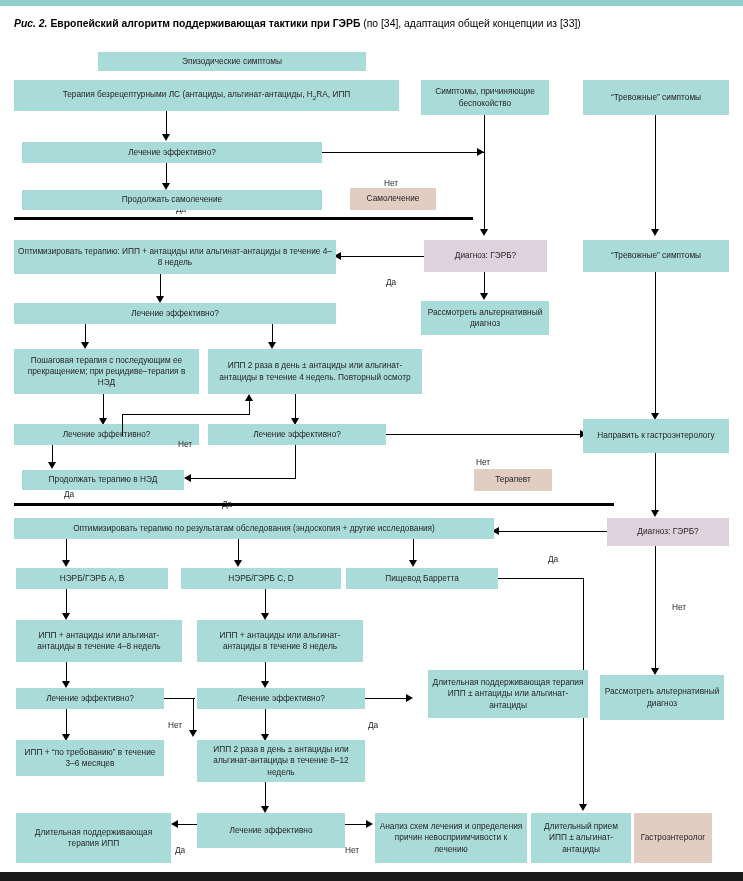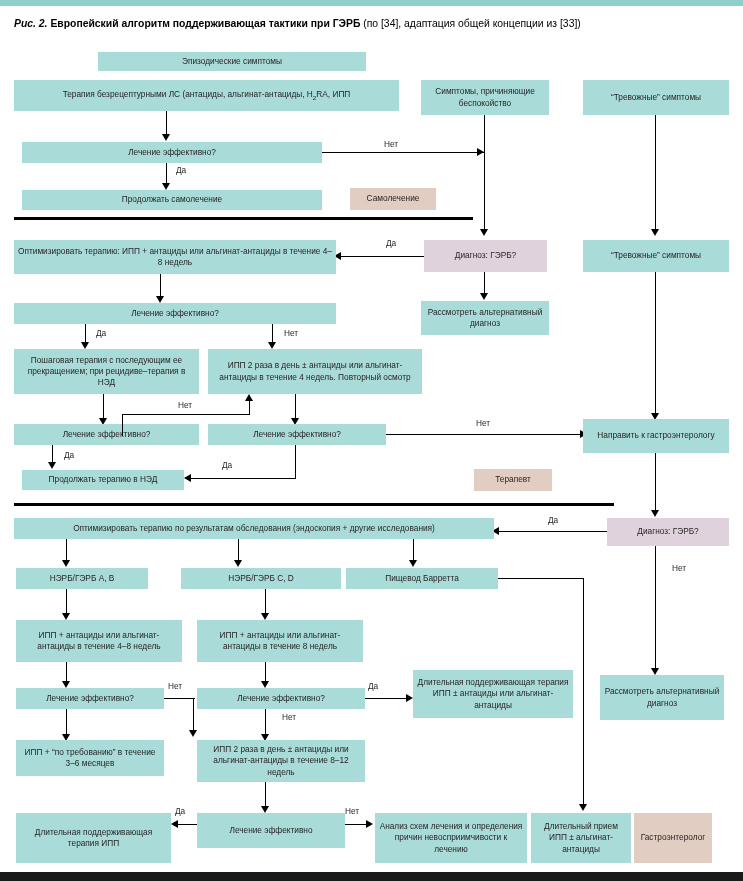--- a/index.html
+++ b/index.html
@@ -82,20 +82,21 @@
     border-bottom: 4.5px solid transparent;
     border-left: 7px solid #000;
   }
 
   .elabel {
     position: absolute;
     font-size: 8.3px;
     line-height: 10px;
     color: #231f20;
     white-space: nowrap;
+    margin-top: 39px;
   }
 
   .rule {
     position: absolute;
     background: #000;
     height: 2.6px;
   }
   .bottomrule {
     position: absolute;
     left: 0;
@@ -239,21 +240,21 @@
 
   <div class="box" style="left:14px; top:518px; width:480px; height:21px;">Оптимизировать терапию по результатам обследования (эндоскопия + другие исследования)</div>
 
   <div class="vline" style="left:66px; top:539px; height:23px;"></div>
   <div class="arrow-d" style="left:62px; top:560px;"></div>
   <div class="vline" style="left:238px; top:539px; height:23px;"></div>
   <div class="arrow-d" style="left:234px; top:560px;"></div>
   <div class="vline" style="left:413px; top:539px; height:23px;"></div>
   <div class="arrow-d" style="left:409px; top:560px;"></div>
 
-  <div class="box" style="left:16px; top:568px; width:132px; height:21px;">НЭРБ/ГЭРБ A, B</div>
+  <div class="box" style="left:16px; top:568px; width:152px; height:21px;">НЭРБ/ГЭРБ A, B</div>
   <div class="box" style="left:181px; top:568px; width:160px; height:21px;">НЭРБ/ГЭРБ C, D</div>
   <div class="box" style="left:346px; top:568px; width:152px; height:21px;">Пищевод Барретта</div>
 
   <div class="hline" style="left:498px; top:578px; width:86px;"></div>
   <div class="vline" style="left:583px; top:578px; height:228px;"></div>
   <div class="arrow-d" style="left:579px; top:804px;"></div>
 
   <div class="vline" style="left:66px; top:589px; height:26px;"></div>
   <div class="arrow-d" style="left:62px; top:613px;"></div>
   <div class="vline" style="left:265px; top:589px; height:26px;"></div>
@@ -277,21 +278,21 @@
 
   <div class="vline" style="left:66px; top:709px; height:27px;"></div>
   <div class="arrow-d" style="left:62px; top:734px;"></div>
 
   <div class="box" style="left:16px; top:740px; width:148px; height:36px;">ИПП + “по требованию” в течение 3–6 месяцев</div>
 
   <div class="hline" style="left:365px; top:698px; width:46px;"></div>
   <div class="elabel" style="left:368px; top:681px;">Да</div>
   <div class="arrow-r" style="left:406px; top:694px;"></div>
 
-  <div class="box" style="left:413px; top:670px; width:160px; height:48px;">Длительная поддерживающая терапия ИПП ± антациды или альгинат-антациды</div>
+  <div class="box" style="left:428px; top:670px; width:160px; height:48px;">Длительная поддерживающая терапия ИПП ± антациды или альгинат-антациды</div>
 
   <div class="vline" style="left:265px; top:709px; height:27px;"></div>
   <div class="arrow-d" style="left:261px; top:734px;"></div>
   <div class="elabel" style="left:282px; top:712px;">Нет</div>
 
   <div class="box" style="left:197px; top:740px; width:168px; height:42px;">ИПП 2 раза в день ± антациды или альгинат-антациды в течение 8–12 недель</div>
 
   <div class="vline" style="left:265px; top:782px; height:26px;"></div>
   <div class="arrow-d" style="left:261px; top:806px;"></div>
 

